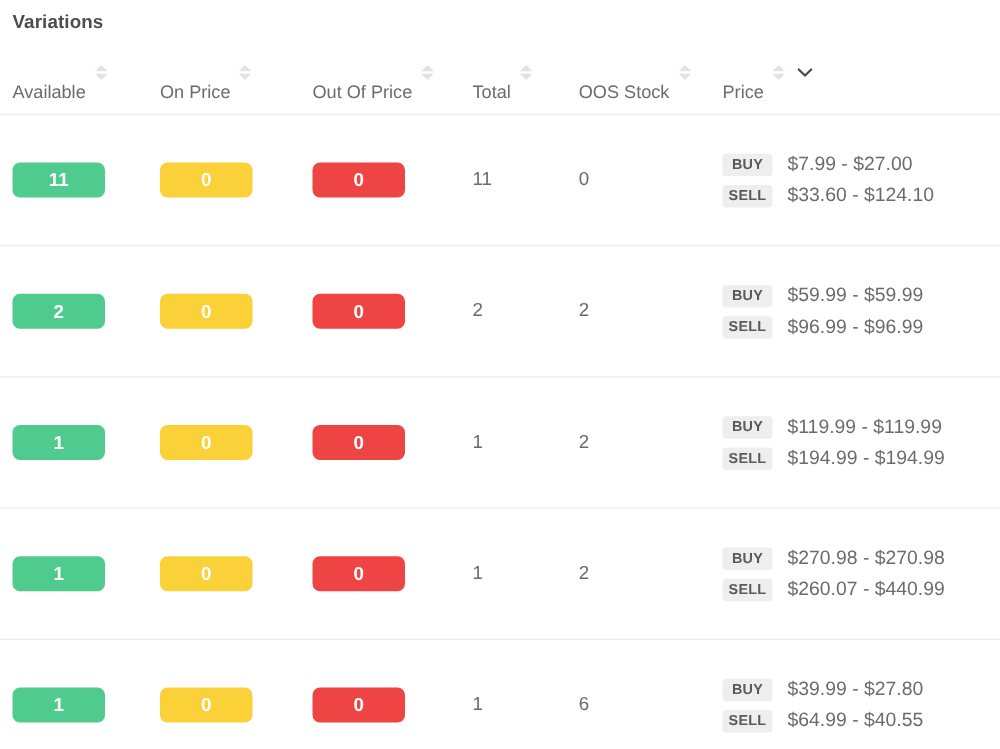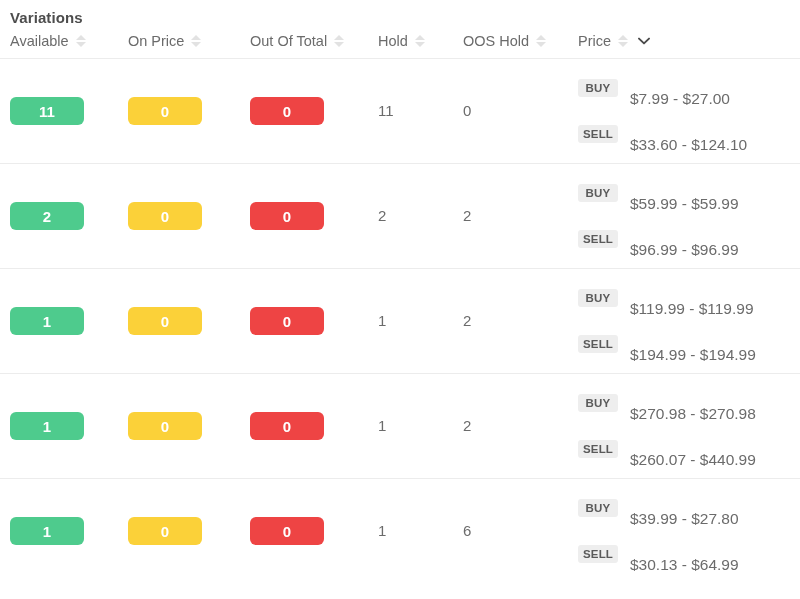--- a/index.html
+++ b/index.html
@@ -59,20 +59,21 @@
   }
 
   .th-inner {
     display: flex;
     align-items: center;
     gap: 7px;
   }
 
   .th-label {
     line-height: 18px;
+    margin-top: 33px;
   }
 
   
   .sort-icon {
     display: inline-flex;
     flex-direction: column;
     justify-content: center;
     align-items: center;
     width: 10px;
     height: 16px;
@@ -162,21 +163,20 @@
     color: #5a5a5a;
     font-size: 11.5px;
     font-weight: bold;
     letter-spacing: 0.2px;
     box-sizing: border-box;
   }
   .price-range {
     font-size: 15.5px;
     color: #6b6b6b;
     line-height: 20px;
-    margin-top: 21px;
   }
 </style>
 </head>
 <body>
 
 <div class="panel">
 
   <div class="panel-title">Variations</div>
 
   <table class="vtable">
@@ -207,41 +207,41 @@
             <span class="th-label">On Price</span>
             <span class="sort-icon">
               <span class="tri-up"></span>
                 <span class="tri-down"></span>
             </span>
           </div>
         </th>
 
         <th>
           <div class="th-inner">
-            <span class="th-label">Out Of Total</span>
-            <span class="sort-icon">
-              <span class="tri-up"></span>
-                <span class="tri-down"></span>
-            </span>
-          </div>
-        </th>
-
-        <th>
-          <div class="th-inner">
-            <span class="th-label">Hold</span>
-            <span class="sort-icon">
-              <span class="tri-up"></span>
-                <span class="tri-down"></span>
-            </span>
-          </div>
-        </th>
-
-        <th>
-          <div class="th-inner">
-            <span class="th-label">OOS Hold</span>
+            <span class="th-label">Out Of Price</span>
+            <span class="sort-icon">
+              <span class="tri-up"></span>
+                <span class="tri-down"></span>
+            </span>
+          </div>
+        </th>
+
+        <th>
+          <div class="th-inner">
+            <span class="th-label">Total</span>
+            <span class="sort-icon">
+              <span class="tri-up"></span>
+                <span class="tri-down"></span>
+            </span>
+          </div>
+        </th>
+
+        <th>
+          <div class="th-inner">
+            <span class="th-label">OOS Stock</span>
             <span class="sort-icon">
               <span class="tri-up"></span>
                 <span class="tri-down"></span>
             </span>
           </div>
         </th>
 
         <th>
           <div class="th-inner">
             <span class="th-label">Price</span>
@@ -399,21 +399,21 @@
           <span class="plain-num">6</span>
         </td>
         <td>
           <div class="price-block">
             <div class="price-line">
               <span class="price-tag">BUY</span>
               <span class="price-range">$39.99 - $27.80</span>
             </div>
             <div class="price-line">
               <span class="price-tag">SELL</span>
-              <span class="price-range">$30.13 - $64.99</span>
+              <span class="price-range">$64.99 - $40.55</span>
             </div>
           </div>
         </td>
       </tr>
 
     </tbody>
   </table>
 </div>
 
 </body></html>

